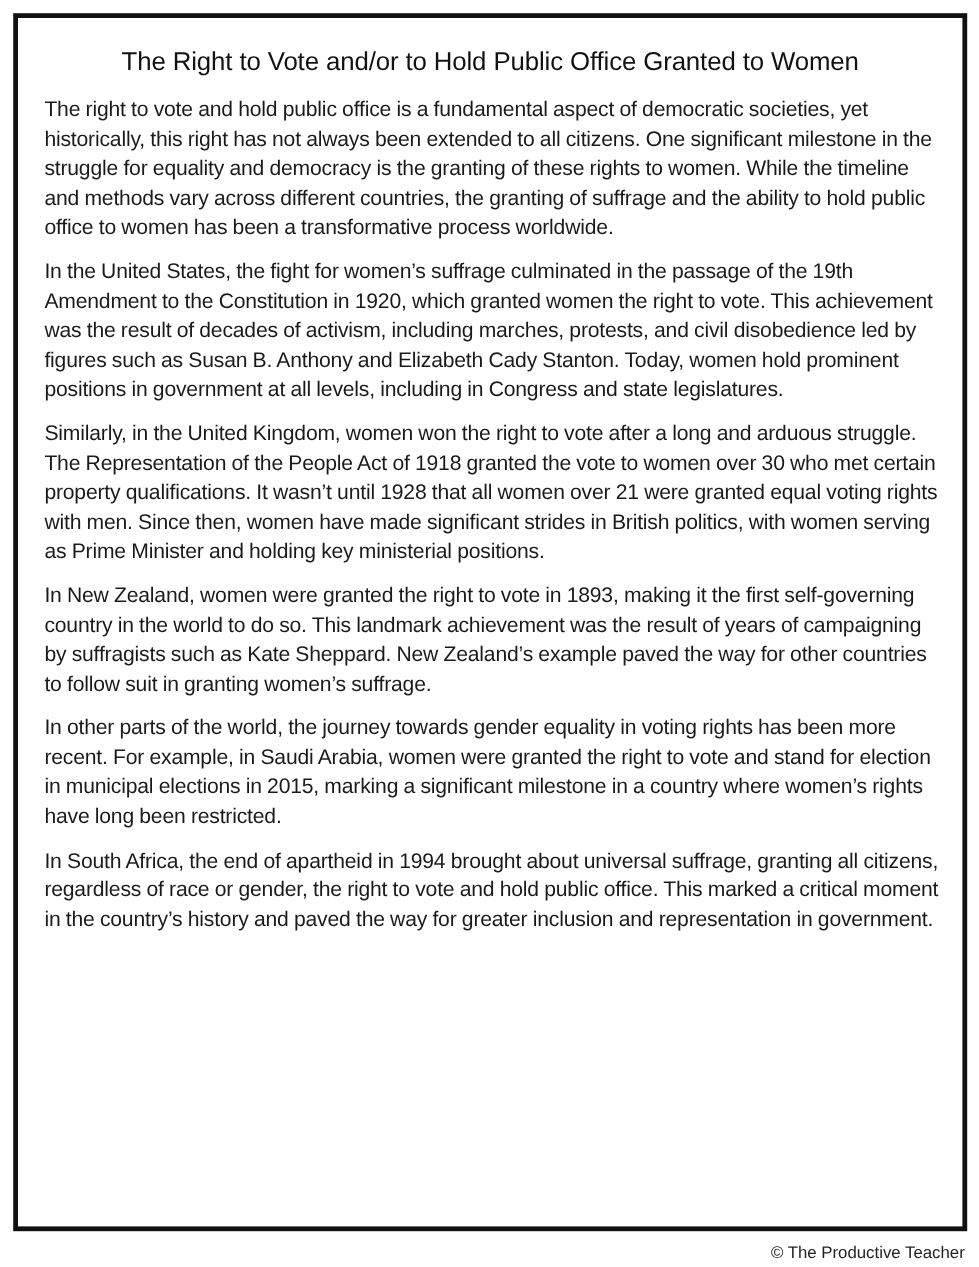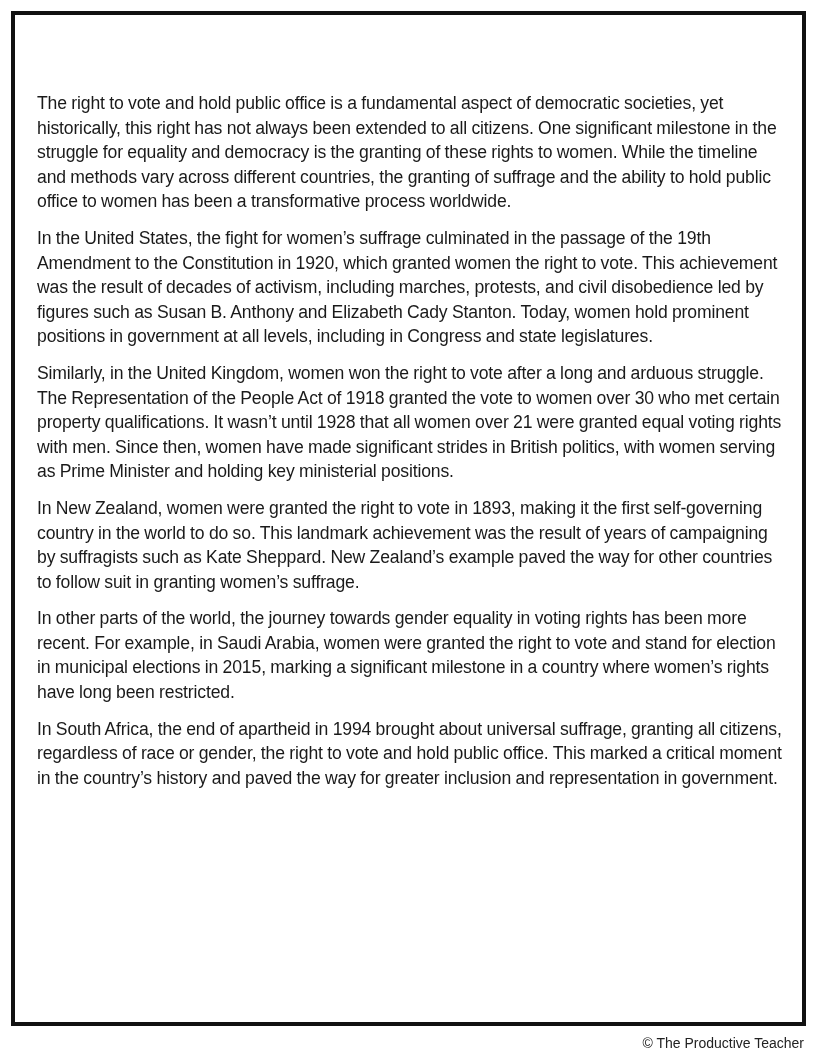--- a/index.html
+++ b/index.html
@@ -28,37 +28,38 @@
       white-space: nowrap;
     }
     .body {
       position: absolute;
       left: 22px; top: 64px;
       width: 752px;
     }
     .para {
       font-size: 17.6px;
       line-height: 24.6px;
-      margin: 12px 0 12px 0;
+      margin: 0 0 12px 0;
       letter-spacing: -0.15px;
       word-spacing: -0.3px;
       color: #1a1a1a;
     }
     .footer {
       position: absolute;
       right: 12px; top: 1035px;
       font-size: 14px;
       color: #222;
       white-space: nowrap;
     }
   </style>
 </head>
 <body>
 
 <div class="frame">
+  <div class="title">The Right to Vote and/or to Hold Public Office Granted to Women</div>
   <div class="body">
     <p class="para">The right to vote and hold public office is a fundamental aspect of democratic societies, yet historically, this right has not always been extended to all citizens. One significant milestone in the struggle for equality and democracy is the granting of these rights to women. While the timeline and methods vary across different countries, the granting of suffrage and the ability to hold public office to women has been a transformative process worldwide.</p>
     <p class="para">In the United States, the fight for women’s suffrage culminated in the passage of the 19th Amendment to the Constitution in 1920, which granted women the right to vote. This achievement was the result of decades of activism, including marches, protests, and civil disobedience led by figures such as Susan B. Anthony and Elizabeth Cady Stanton. Today, women hold prominent positions in government at all levels, including in Congress and state legislatures.</p>
     <p class="para">Similarly, in the United Kingdom, women won the right to vote after a long and arduous struggle. The Representation of the People Act of 1918 granted the vote to women over 30 who met certain property qualifications. It wasn’t until 1928 that all women over 21 were granted equal voting rights with men. Since then, women have made significant strides in British politics, with women serving as Prime Minister and holding key ministerial positions.</p>
     <p class="para">In New Zealand, women were granted the right to vote in 1893, making it the first self-governing country in the world to do so. This landmark achievement was the result of years of campaigning by suffragists such as Kate Sheppard. New Zealand’s example paved the way for other countries to follow suit in granting women’s suffrage.</p>
     <p class="para">In other parts of the world, the journey towards gender equality in voting rights has been more recent. For example, in Saudi Arabia, women were granted the right to vote and stand for election in municipal elections in 2015, marking a significant milestone in a country where women’s rights have long been restricted.</p>
     <p class="para">In South Africa, the end of apartheid in 1994 brought about universal suffrage, granting all citizens, regardless of race or gender, the right to vote and hold public office. This marked a critical moment in the country’s history and paved the way for greater inclusion and representation in government.</p>
   </div>
 </div>
 

